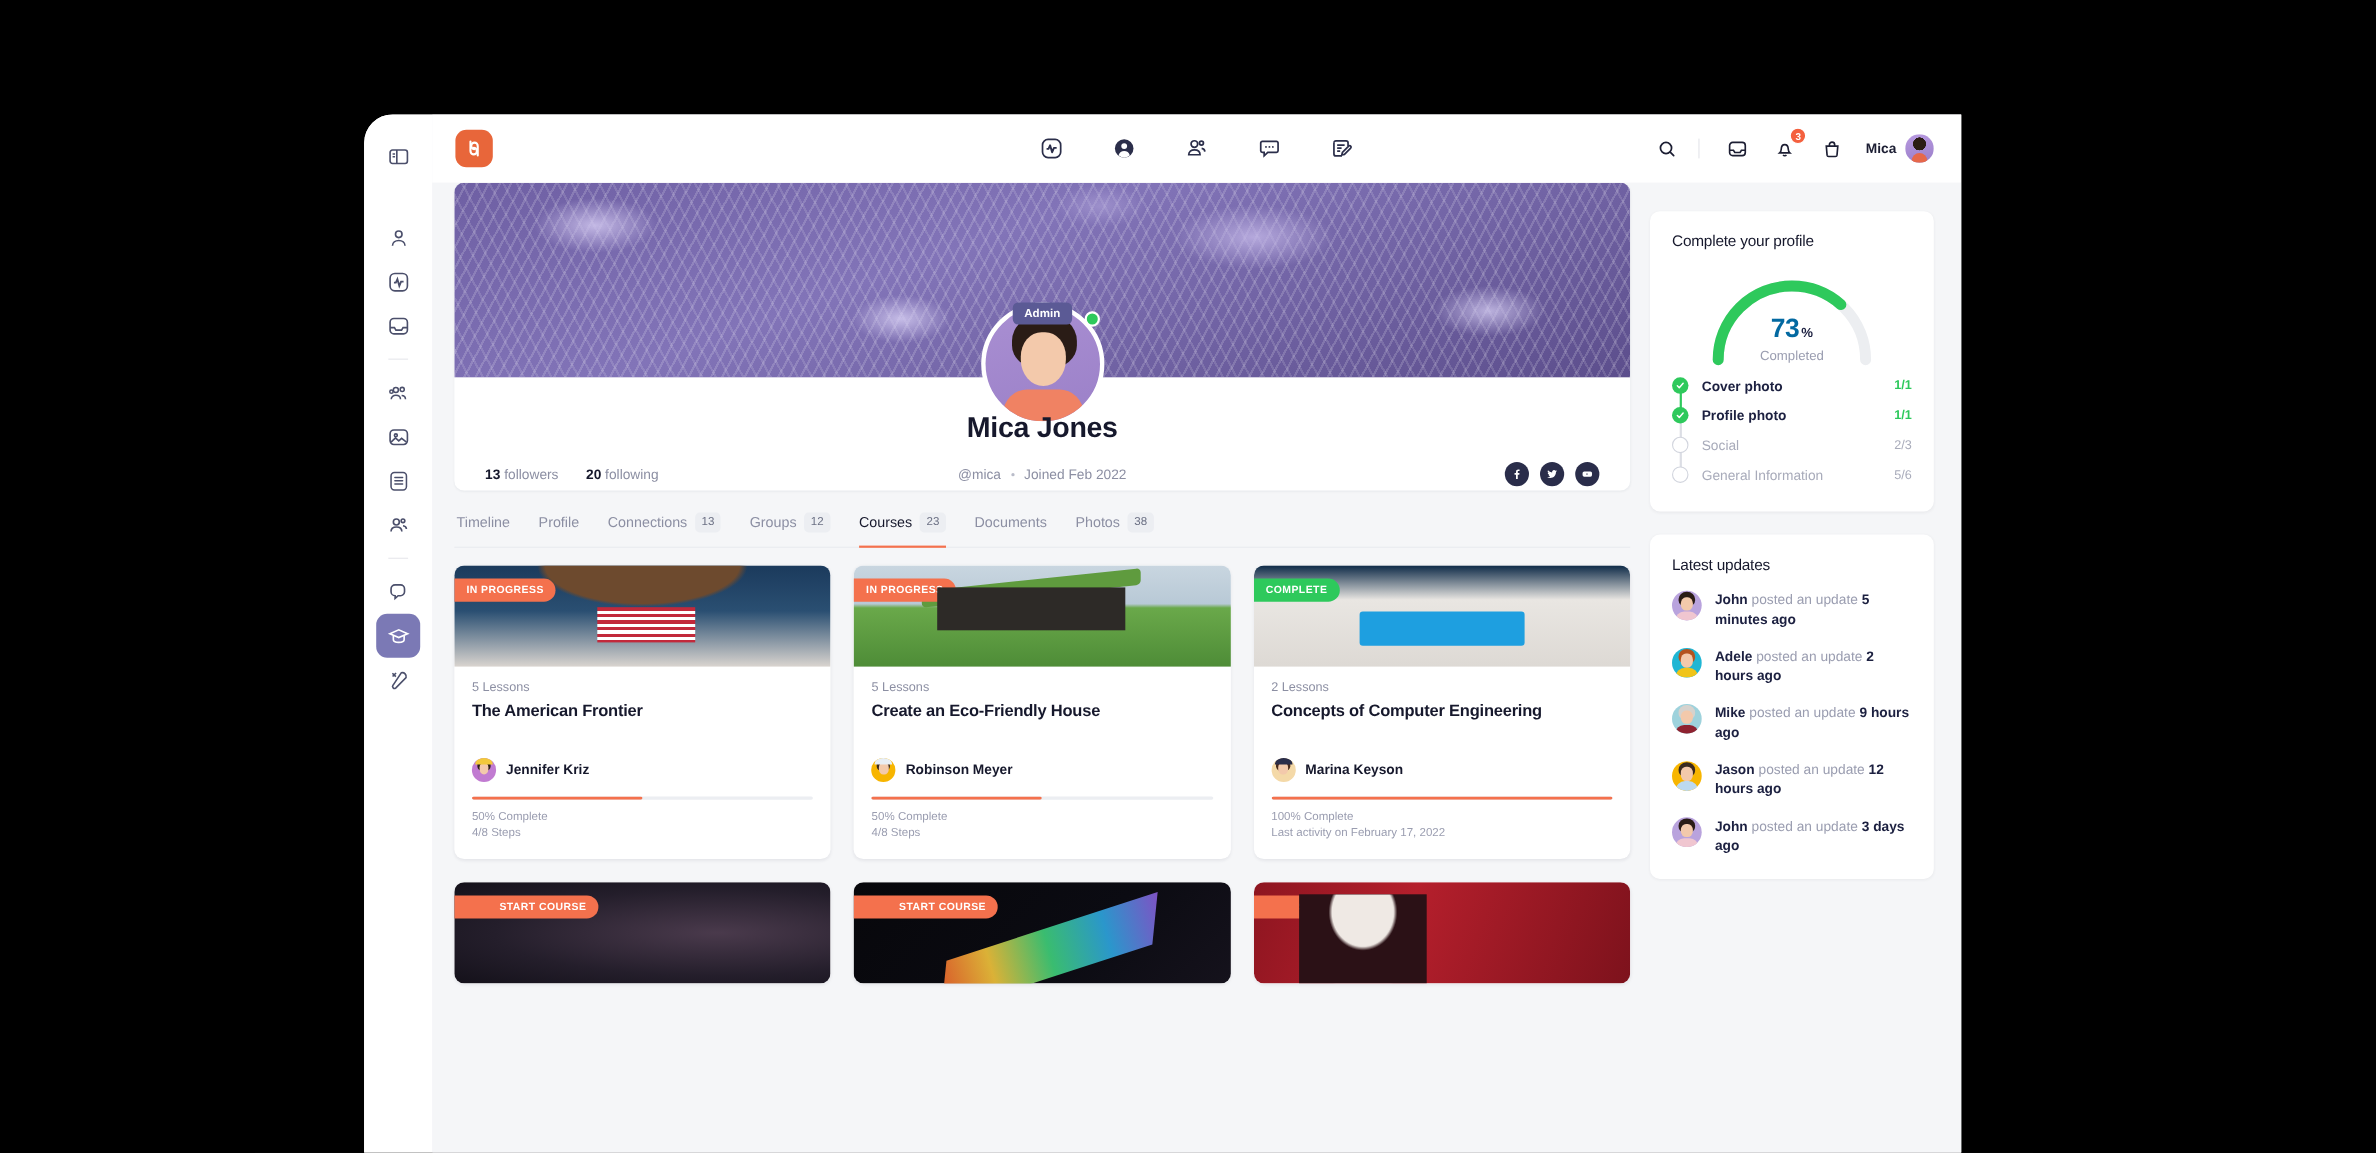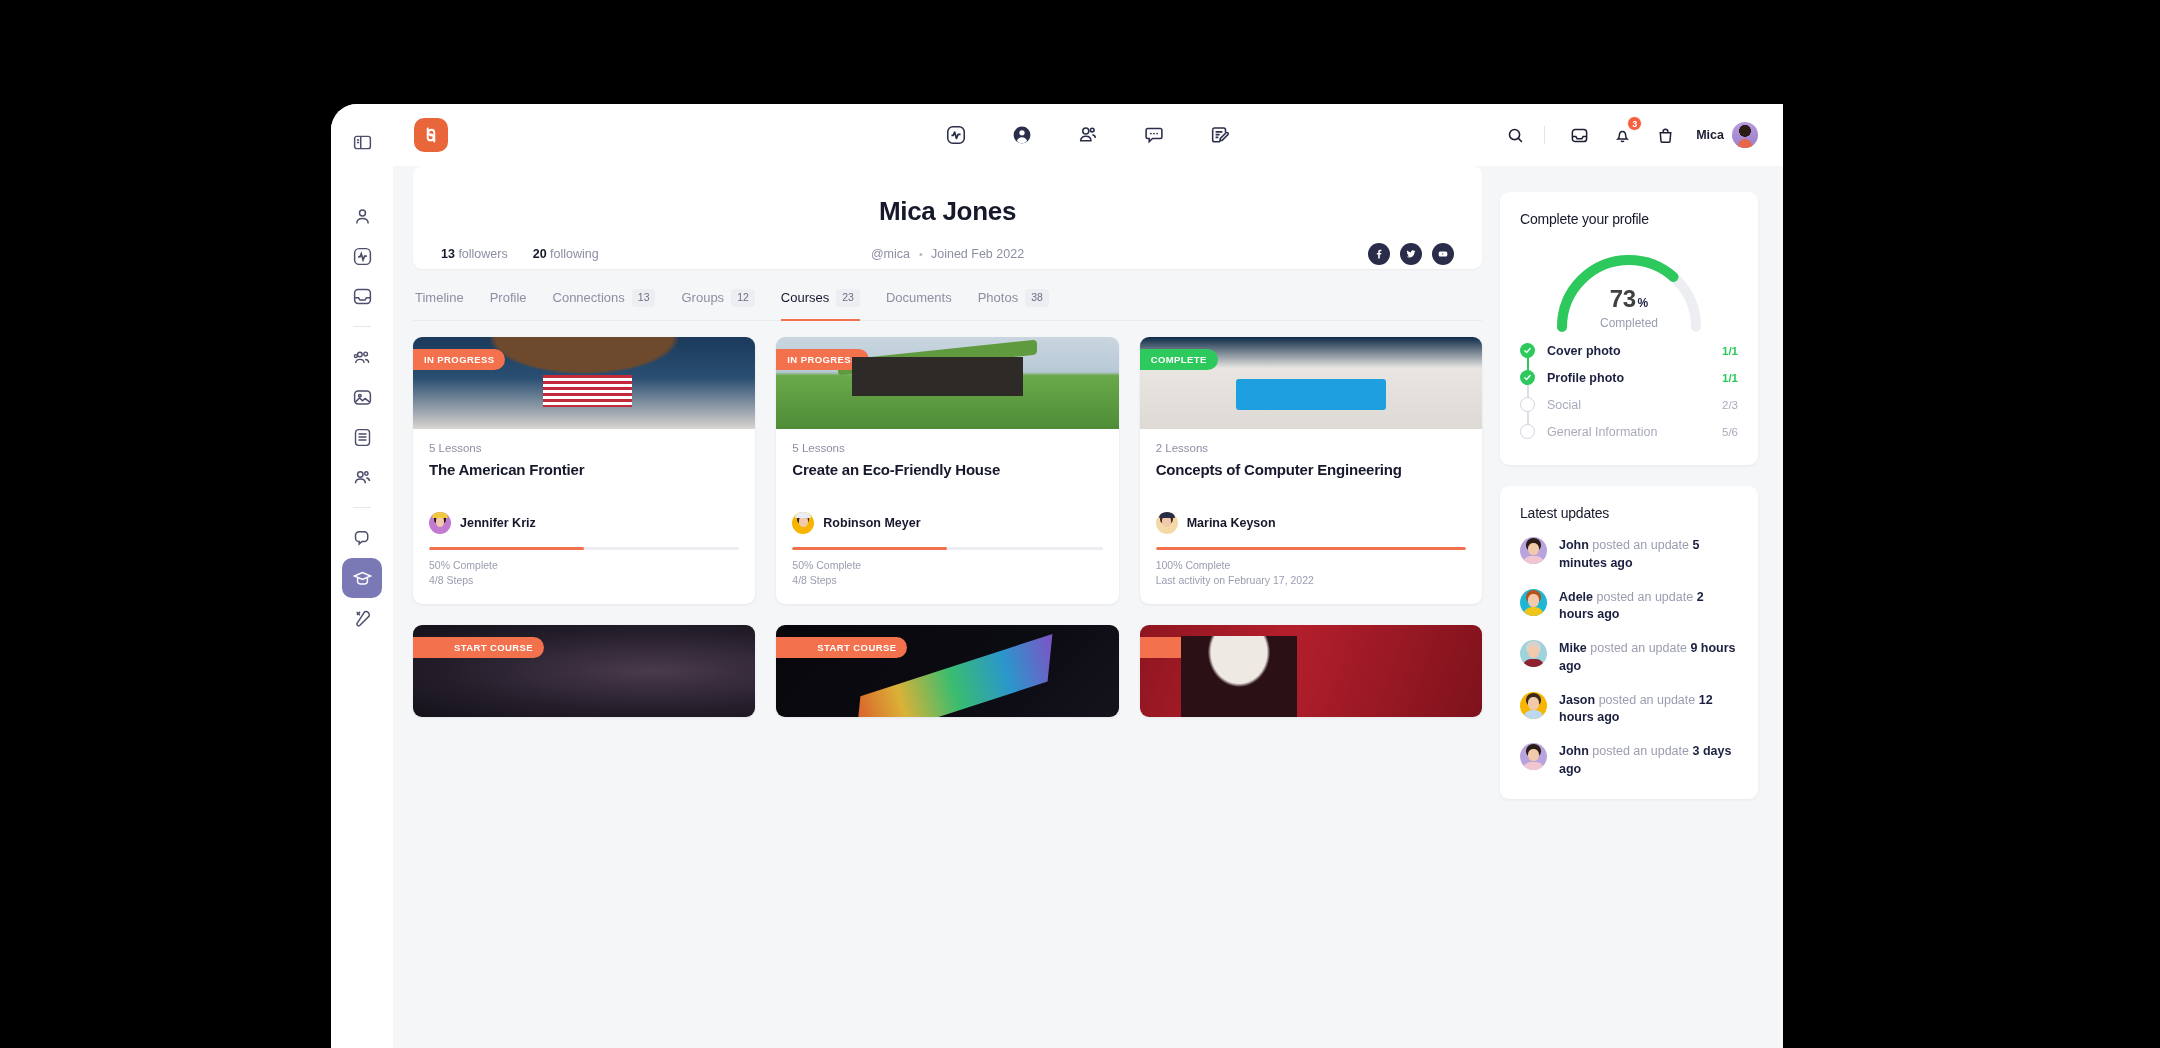--- a/index.html
+++ b/index.html
@@ -257,21 +257,21 @@
   
   .side-card {
     background: #fff; border-radius: 9px; padding: 19px 20px 20px;
     box-shadow: 0 1px 3px rgba(26,32,55,.06); margin-bottom: 21px;
   }
   .side-title { font-size: 14px; font-weight: normal; color: #16182c; letter-spacing: -.2px; }
 
   #gauge-wrap { position: relative; width: 166px; height: 92px; margin: 14px auto 4px; }
   #gauge-wrap svg { display:block; }
   #gauge-txt { position: absolute; left: 0; right: 0; top: 44px; text-align: center; }
-  #gauge-pct { font-size: 24px; font-weight: bold; color: #404040; letter-spacing: -.5px; }
+  #gauge-pct { font-size: 24px; font-weight: bold; color: #0369a1; letter-spacing: -.5px; }
   #gauge-sym { font-size: 12px; font-weight: bold; color: #1c2040; margin-left: 2px; }
   #gauge-label { font-size: 12px; color: #9a9db0; margin-top: 3px; }
 
   #checklist { }
   .chk-row { display: flex; align-items: center; position: relative; padding: 6px 0; }
   .chk-ico { width: 15px; height: 15px; border-radius: 50%; flex: 0 0 15px; margin-right: 12px;
              display:flex; align-items:center; justify-content:center; z-index:2; background:#fff; }
   .chk-ico.done { background: #2ec95c; }
   .chk-ico.done svg { width: 9px; height: 9px; color: #fff; }
   .chk-ico.todo { border: 1.5px solid #d2d5de; }
@@ -455,20 +455,32 @@
           <span id="user-name">Mica</span>
           <div id="user-av"></div>
         </div>
       </div>
 
       <div id="body-area">
 
         <div id="col-main">
 
           <div id="profile-card">
+            <div id="cover">
+              <div id="avatar-wrap">
+                <div id="avatar">
+                  <span class="hair"></span>
+                    <span class="bun"></span>
+                    <span class="face"></span>
+                    <span class="body2"></span>
+                </div>
+                <div id="online-dot"></div>
+              </div>
+              <div id="admin-badge">Admin</div>
+            </div>
             <div id="profile-body">
               <div id="p-name">Mica Jones</div>
               <div id="p-meta-row">
                 <div id="p-follow">
                   <span><b>13</b> <span>followers</span></span>
                   <span><b>20</b> <span>following</span></span>
                 </div>
                 <div id="p-handle">
                   <span>@mica</span>
                   <span class="dotsep"></span>

